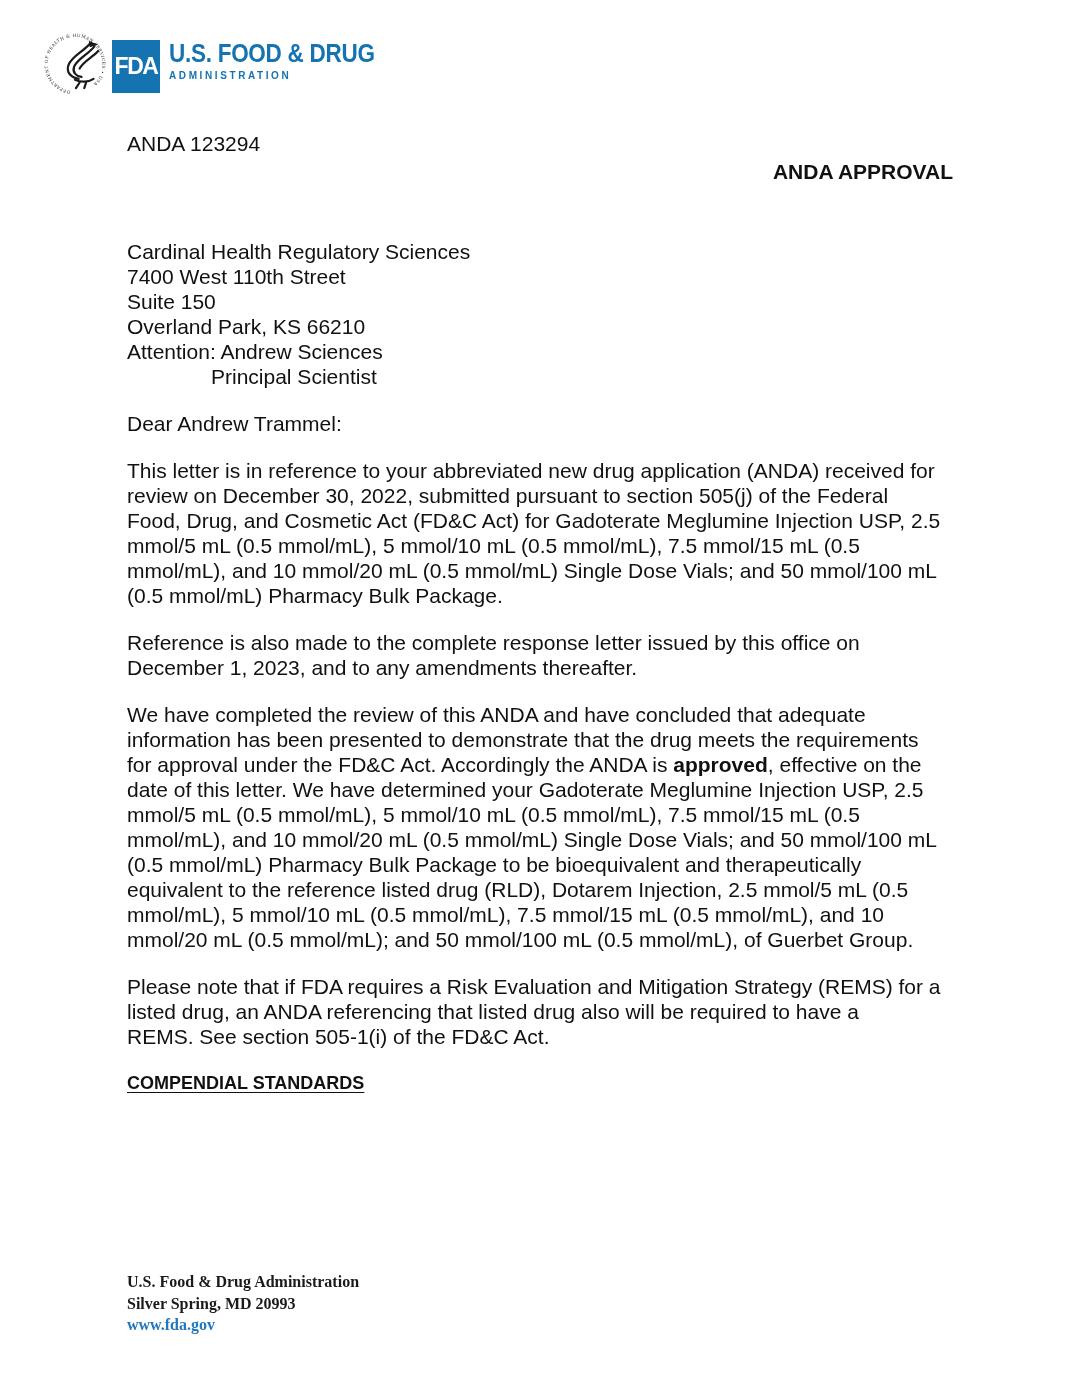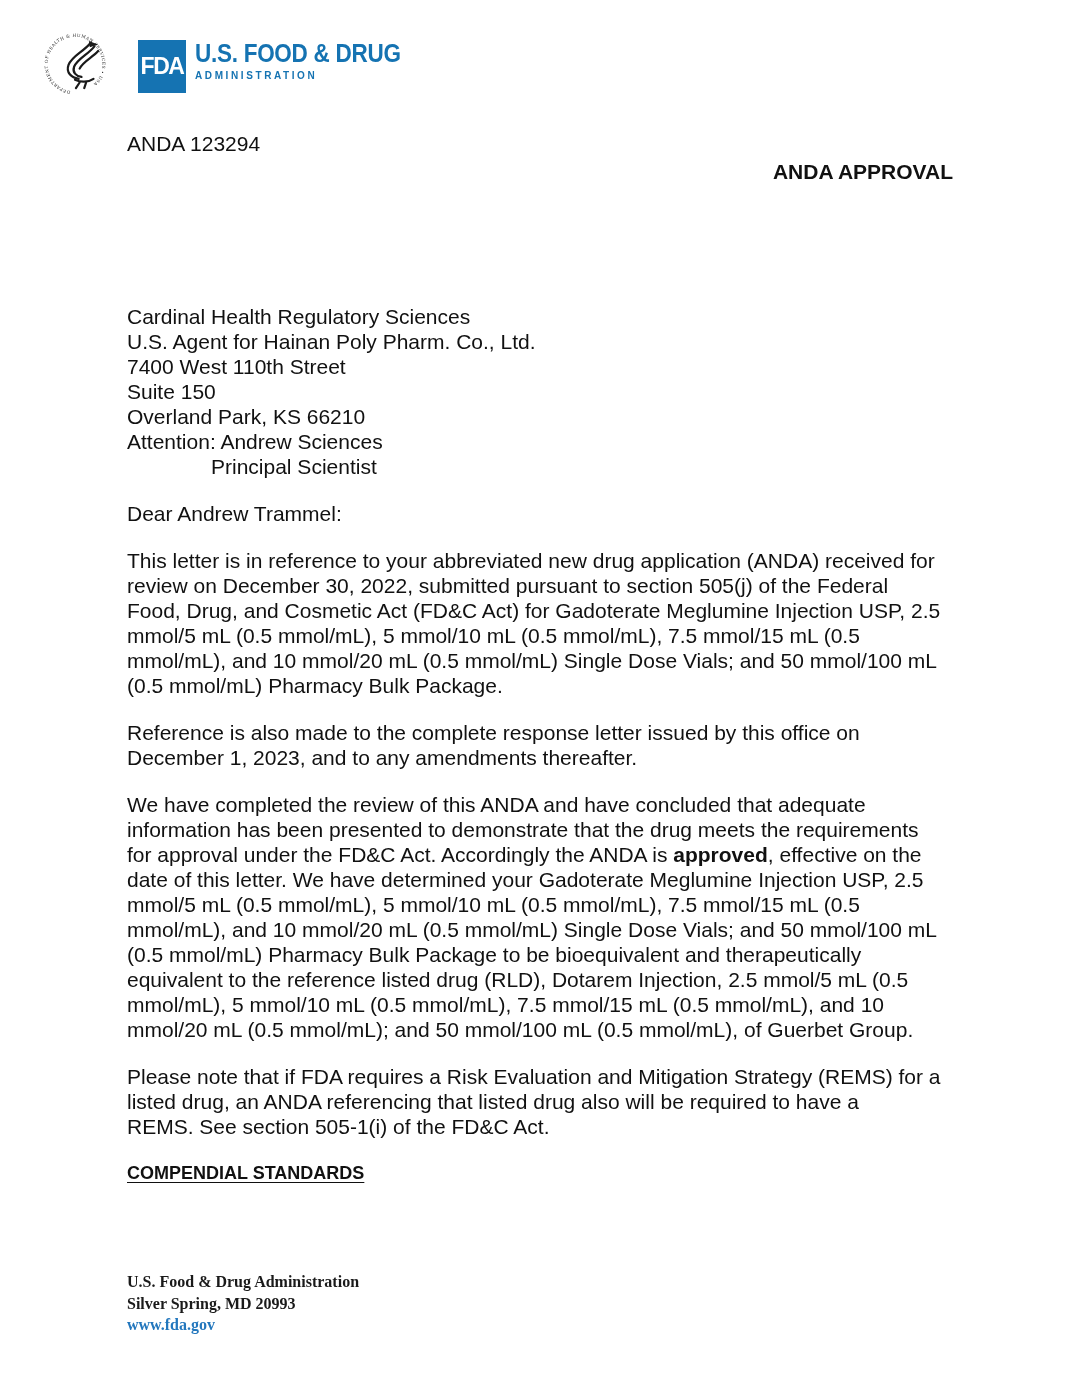--- a/index.html
+++ b/index.html
@@ -13,39 +13,39 @@
     width:1080px;height:1398px;
     background:#fff;
     font-family:"Liberation Sans","DejaVu Sans",sans-serif;
     color:var(--ink);
     overflow:hidden;
   }
   
   .logo-row{position:absolute;top:27px;left:38px;display:flex;align-items:flex-start;}
   .hhs-seal{width:74px;height:74px;}
   .fda-box{
-    width:48px;height:53px;margin-left:26px;margin-top:13px;
+    width:48px;height:53px;margin-left:0;margin-top:13px;
     background:var(--brand-blue);color:#fff;
     display:flex;align-items:center;justify-content:center;
     font-weight:bold;font-size:23px;letter-spacing:-1.5px;
   }
   .wordmark{margin-left:9px;padding-top:13px;}
   .wm1{
     color:var(--brand-blue);font-weight:bold;font-size:25px;line-height:26px;
     letter-spacing:-0.3px;transform:scaleX(.9);transform-origin:left;white-space:nowrap;
   }
   .wm2{
     color:var(--brand-blue);font-weight:bold;font-size:10px;line-height:14px;
     letter-spacing:2.6px;margin-top:3px;white-space:nowrap;
   }
   
   .content{position:absolute;left:127px;top:0;width:826px;font-size:21px;line-height:25px;}
   .anda-number{margin-top:131px;}
   .approval{margin-top:3px;text-align:right;font-weight:bold;}
-  .address{margin-top:120px;}
+  .address{margin-top:55px;}
   .address .indent{padding-left:84px;}
   .content p{margin:22px 0 0 0;white-space:pre-line;}
   .section-heading{
     margin:22px 0 0 0;font-size:18px;line-height:25px;
     font-weight:bold;text-decoration:underline;text-underline-offset:3px;
   }
   
   .footer{
     position:absolute;left:127px;top:1271px;
     font-family:"Liberation Serif","DejaVu Serif",serif;
@@ -85,21 +85,20 @@
       <div class="wm2">ADMINISTRATION</div>
     </div>
   </header>
 
   <main class="content">
     <div class="anda-number">ANDA 123294</div>
     <div class="approval">ANDA APPROVAL</div>
 
     <div class="address">
       <div>Cardinal Health Regulatory Sciences</div>
-      <div>U.S. Agent for Hainan Poly Pharm. Co., Ltd.</div>
       <div>7400 West 110th Street</div>
       <div>Suite 150</div>
       <div>Overland Park, KS 66210</div>
       <div>Attention: Andrew Sciences</div>
       <div class="indent">Principal Scientist</div>
     </div>
 
     <p class="salutation">Dear Andrew Trammel:</p>
 
     <p>This letter is in reference to your abbreviated new drug application (ANDA) received for

